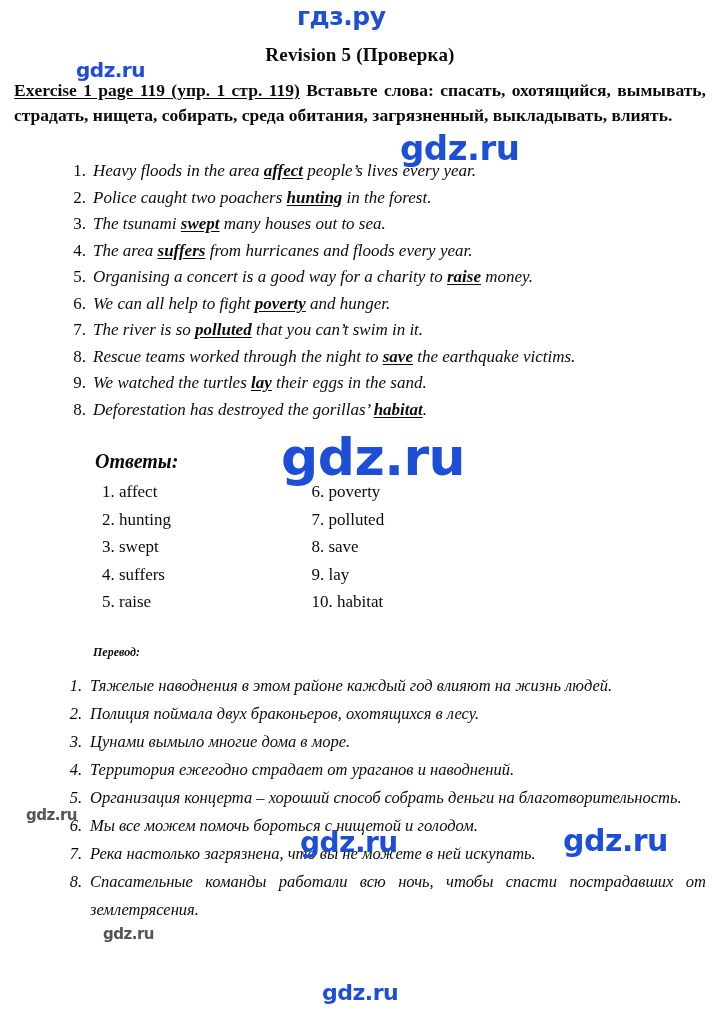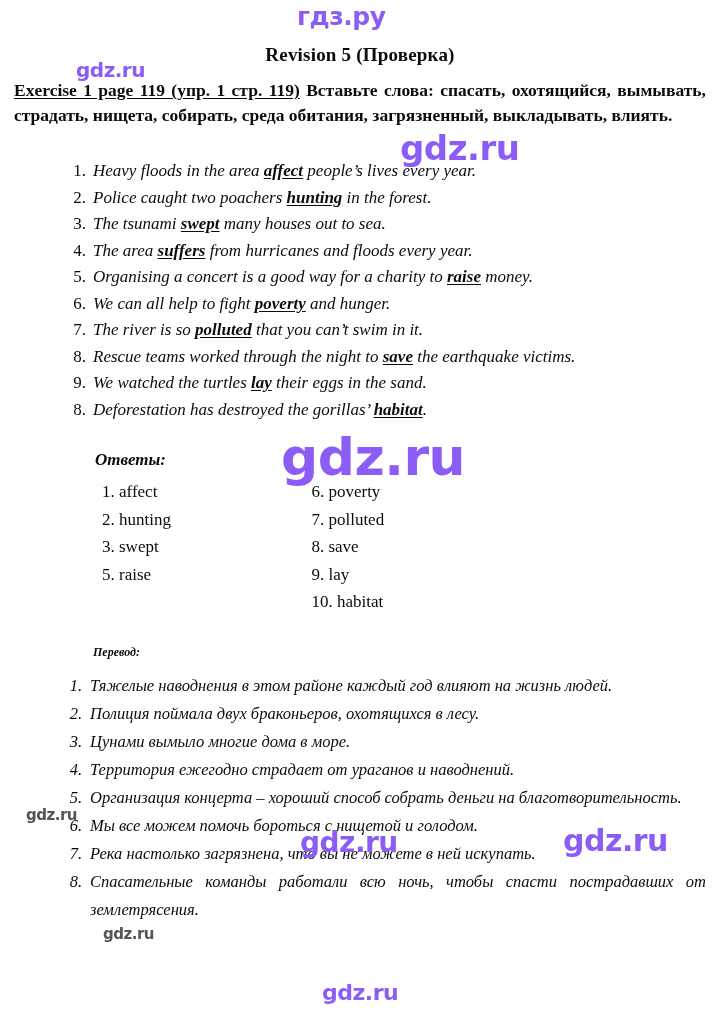--- a/index.html
+++ b/index.html
@@ -14,21 +14,21 @@
     overflow: hidden;
     font-family: "Liberation Serif", "DejaVu Serif", serif;
     color: #0b0b0b;
   }
 
   
   .wm {
     position: absolute;
     font-family: "DejaVu Sans", "Liberation Sans", sans-serif;
     font-weight: bold;
-    color: #8b5cf6;
+    color: #1d4ed8;
     white-space: nowrap;
     user-select: none;
     letter-spacing: -0.5px;
   }
   .wm-top      { left: 297px;  top: 2px;   font-size: 25px; font-weight: 700; }
   .wm-ex       { left: 76px;   top: 58px;  font-size: 20px; }
   .wm-line1    { left: 400px;  top: 128px; font-size: 34px; }
   .wm-center   { left: 281px;  top: 427px; font-size: 52px; }
   .wm-small5   { left: 26px;   top: 806px; font-size: 15px; font-weight: 700; color:#555; }
   .wm-mid-l    { left: 300px;  top: 826px; font-size: 28px; }
@@ -82,21 +82,21 @@
     padding-right: 7px;
     box-sizing: content-box;
   }
   .sentences .txt { flex: 1 1 auto; font-style: italic; }
   .sentences b { font-weight: bold; text-decoration: underline; text-underline-offset: 2px; }
 
   .answers-head {
     position: absolute;
     top: 450px;
     left: 95px;
-    font-size: 17px;
+    font-size: 20px;
     font-weight: bold;
     font-style: italic;
   }
   .answers {
     position: absolute;
     top: 478px;
     left: 57px;
     width: 500px;
     font-size: 17px;
     line-height: 27.5px;
@@ -196,20 +196,21 @@
     </div>
 
   <div class="answers-head">Ответы:</div>
 
   <div class="answers">
     <div class="colwrap">
       <div class="col">
           <div>1. affect</div>
           <div>2. hunting</div>
           <div>3. swept</div>
+          <div>4. suffers</div>
           <div>5. raise</div>
         </div>
       <div class="col right">
           <div>6. poverty</div>
           <div>7. polluted</div>
           <div>8. save</div>
           <div>9. lay</div>
           <div>10. habitat</div>
         </div>
     </div>

